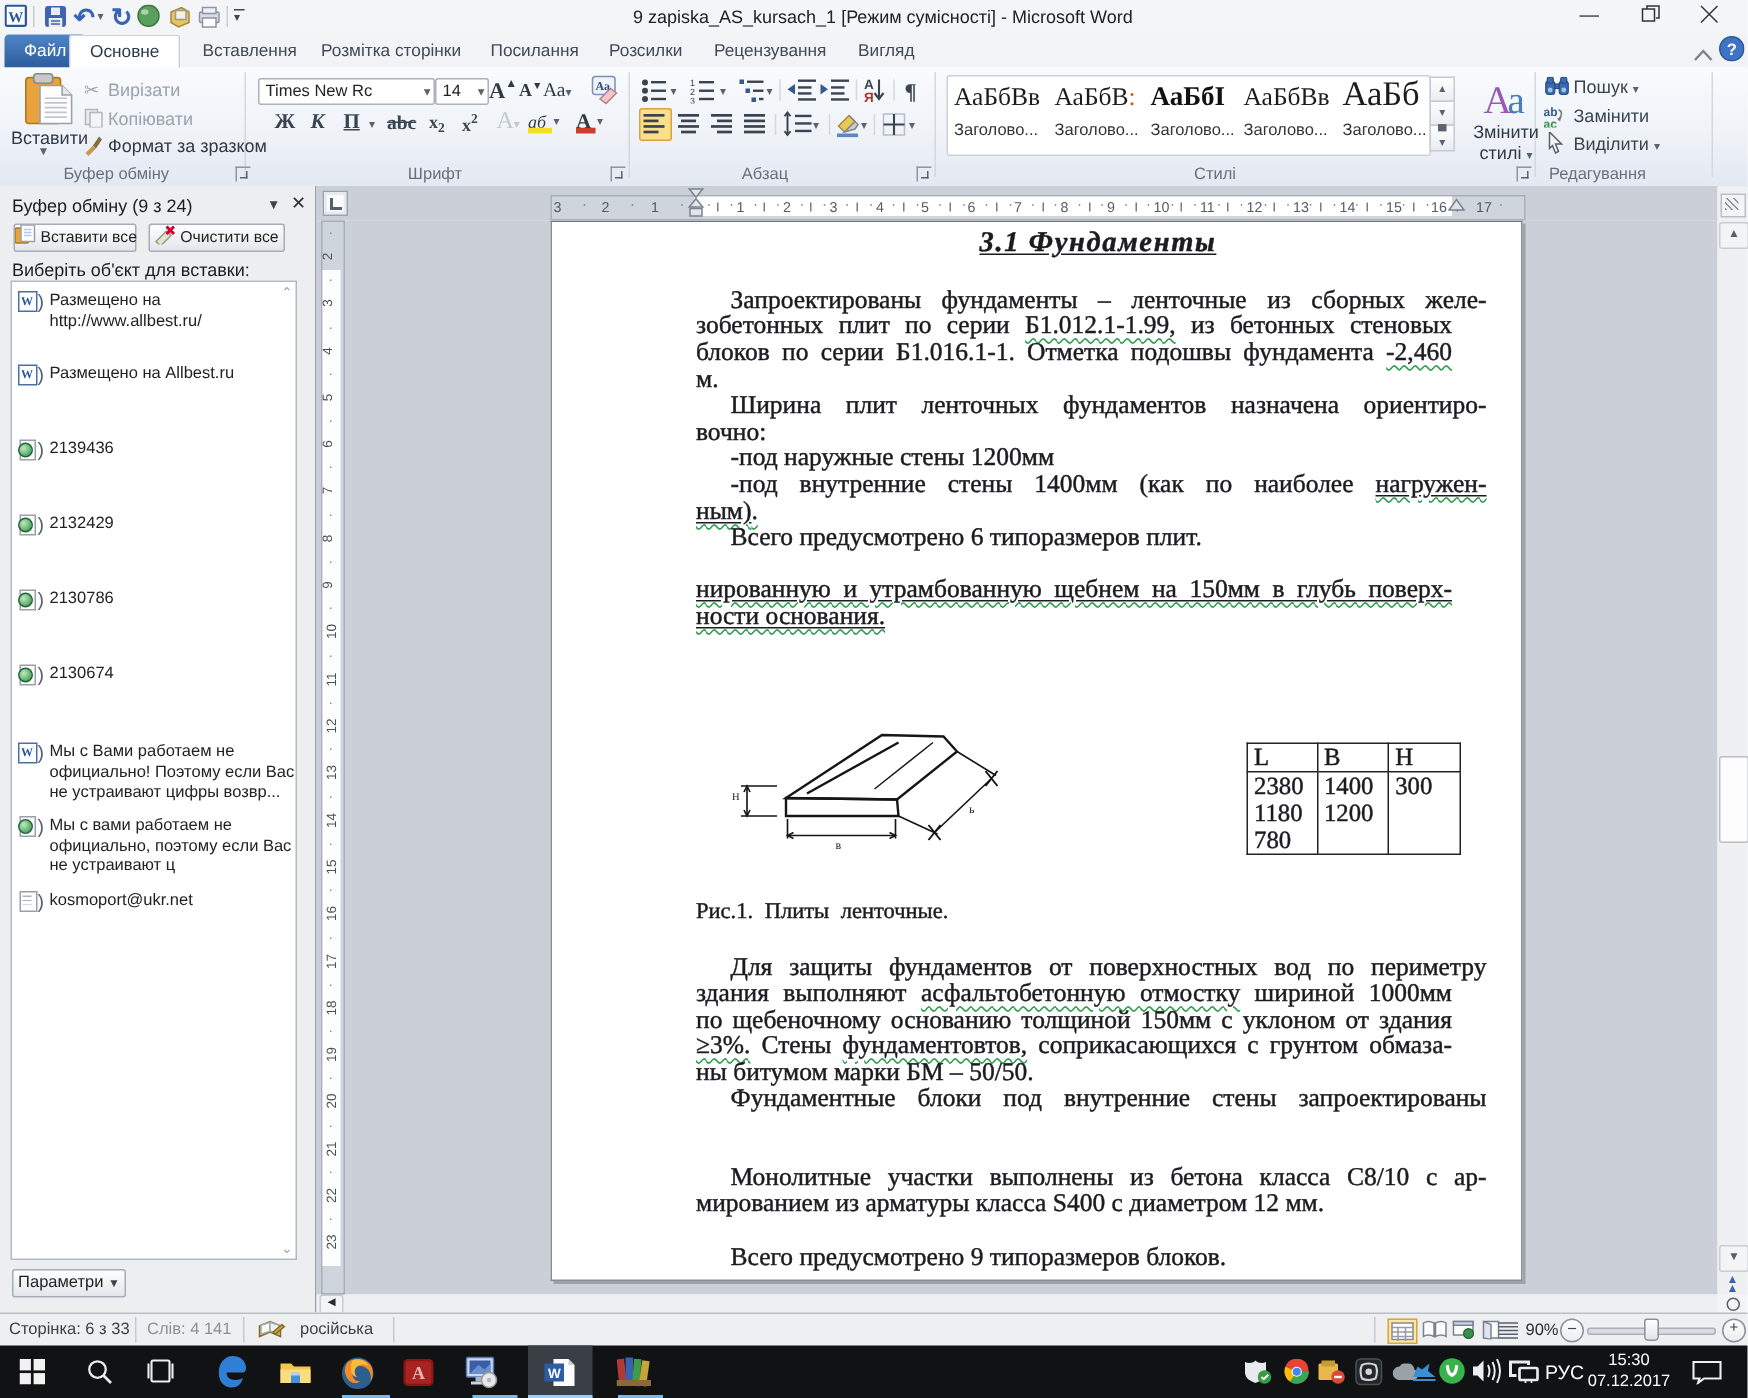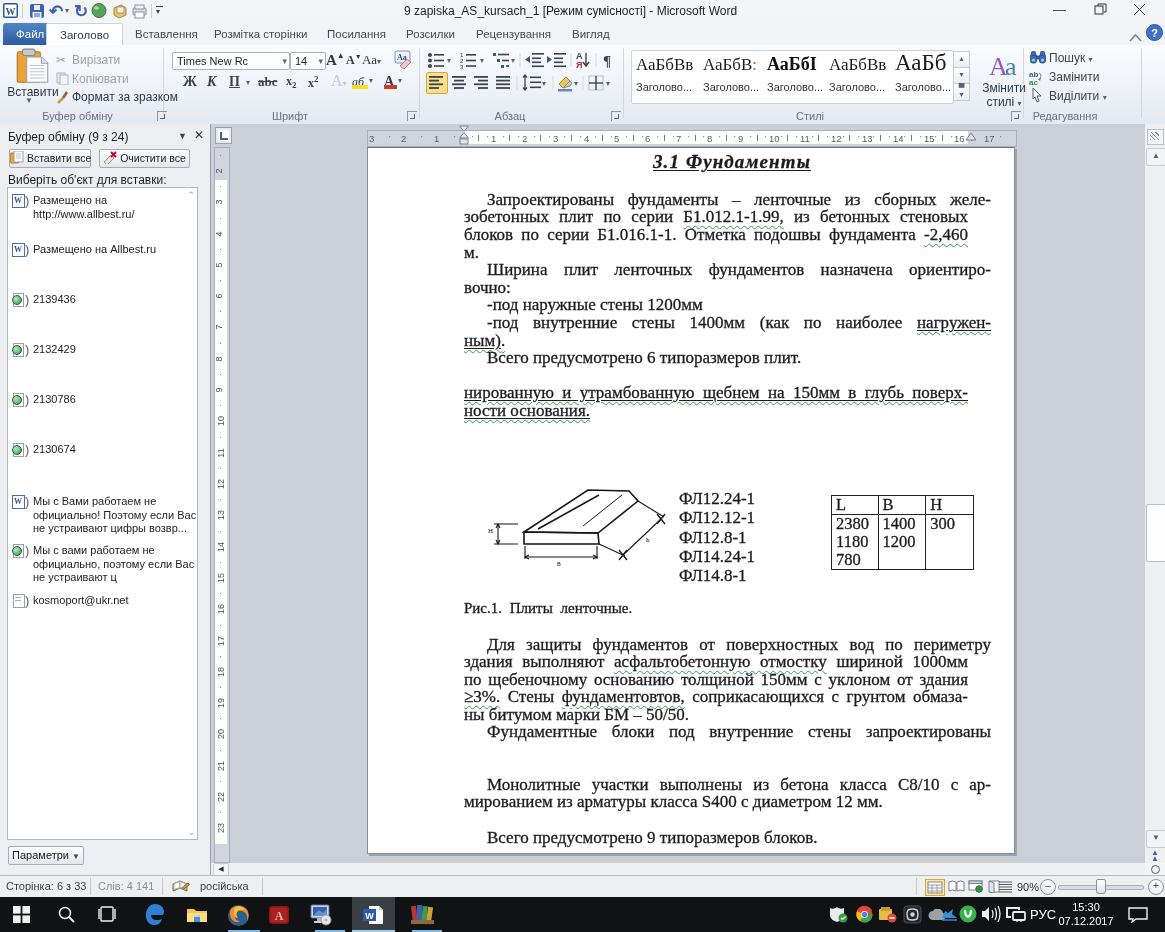--- a/index.html
+++ b/index.html
@@ -1,20 +1,20 @@
 <!DOCTYPE html>
 <html><head><meta charset="utf-8">
 <style>
 html,body{margin:0;padding:0;}
 body{width:1165px;height:932px;overflow:hidden;font-family:"Liberation Sans",sans-serif;}
 #app{position:absolute;left:0;top:0;width:1165px;height:932px;background:#f2f4f6;}
 .abs{position:absolute;}
 
 #titlebar{left:0;top:0;width:1165px;height:23px;background:#f4f5f7;}
-#title{left:404px;top:4px;width:320px;font-size:12px;color:#222;white-space:nowrap;}
+#title{left:422px;top:4px;width:320px;font-size:12px;color:#222;white-space:nowrap;}
 .winbtn{top:6px;color:#222;font-size:14px;}
 
 #tabrow{left:0;top:23px;width:1165px;height:22px;background:#f2f3f6;}
 .tab{position:absolute;top:0;height:22px;line-height:22px;font-size:11.5px;color:#3f4a56;padding:0 13px;}
 #tab-file{background:linear-gradient(#4f86c6,#2c5c9e);color:#fff;border-radius:3px 3px 0 0;left:3px;}
 #tab-home{background:#fff;border:1px solid #ccd2da;border-bottom:none;border-radius:2px 2px 0 0;color:#2a3a4c;}
 
 #ribbon{left:0;top:45px;width:1165px;height:79px;background:linear-gradient(#f9fbfd 0%,#eef2f7 60%,#e3e9f2 100%);border-bottom:1px solid #c3c9d2;}
 .gsep{position:absolute;top:3px;height:70px;width:1px;background:#d3d8e0;}
 .glabel{position:absolute;top:65px;height:12px;font-size:11px;color:#68707d;text-align:center;}
@@ -104,21 +104,21 @@
  <div class="abs winbtn" style="left:1094px;top:3px"><svg width="13" height="13" viewBox="0 0 13 13">
           <rect x="1" y="3" width="8" height="8" fill="none" stroke="#333"></rect>
           <path d="M4 3 V1 H12 V9 H10" fill="none" stroke="#333"></path>
         </svg></div>
  <div class="abs winbtn" style="left:1133px;top:3px"><svg width="13" height="13" viewBox="0 0 13 13">
           <path d="M1 1 L12 12 M12 1 L1 12" stroke="#333" fill="none"></path>
         </svg></div>
 </div>
 <div id="tabrow" class="abs">
  <div class="tab" id="tab-file">Файл</div>
- <div class="tab" id="tab-home" style="left:46px">Заголово</div>
+ <div class="tab" id="tab-home" style="left:46px">Основне</div>
  <div class="tab" style="left:122px">Вставлення</div>
  <div class="tab" style="left:201px">Розмітка сторінки</div>
  <div class="tab" style="left:314px">Посилання</div>
  <div class="tab" style="left:393px">Розсилки</div>
  <div class="tab" style="left:463px">Рецензування</div>
  <div class="tab" style="left:559px">Вигляд</div>
 </div>
 <div id="ribbon" class="abs">
  <div class="gsep" style="left:163px"></div>
  <div class="gsep" style="left:419px"></div>
@@ -596,21 +596,20 @@
    <path d="M46 69 L42 71 L46 73 M110 69 L114 71 L110 73"></path>
    <path d="M155 15 L181 31 M116 58 L142 70"></path>
    <path d="M178 33 L140 69"></path>
    <path d="M174 28 L182 38 M182 28 L174 38" stroke-width="1.3"></path>
    <path d="M136 64 L144 74 M144 64 L136 74" stroke-width="1.3"></path>
   </g>
   <text x="5" y="47" font-size="7" fill="#1c1c22" stroke="none" font-family="Liberation Serif">H</text>
   <text x="74" y="80" font-size="8" fill="#1c1c22" stroke="none" font-family="Liberation Serif">в</text>
   <text x="163" y="56" font-size="8" fill="#1c1c22" stroke="none" font-family="Liberation Serif">ь</text>
  </svg>
- <div class="doc abs" style="left:311px;top:341px;font-size:17px;line-height:19.3px">ФЛ12.24-1<br>ФЛ12.12-1<br>ФЛ12.8-1<br>ФЛ14.24-1<br>ФЛ14.8-1</div>
  <div class="abs" style="left:463px;top:347px;width:143px;height:73px">
    <table id="ftable">
             <tbody>
               <tr>
                 <td>L</td>
                 <td>B</td>
                 <td>H</td>
               </tr>
               <tr>
                 <td>2380<br>1180<br>780</td>

